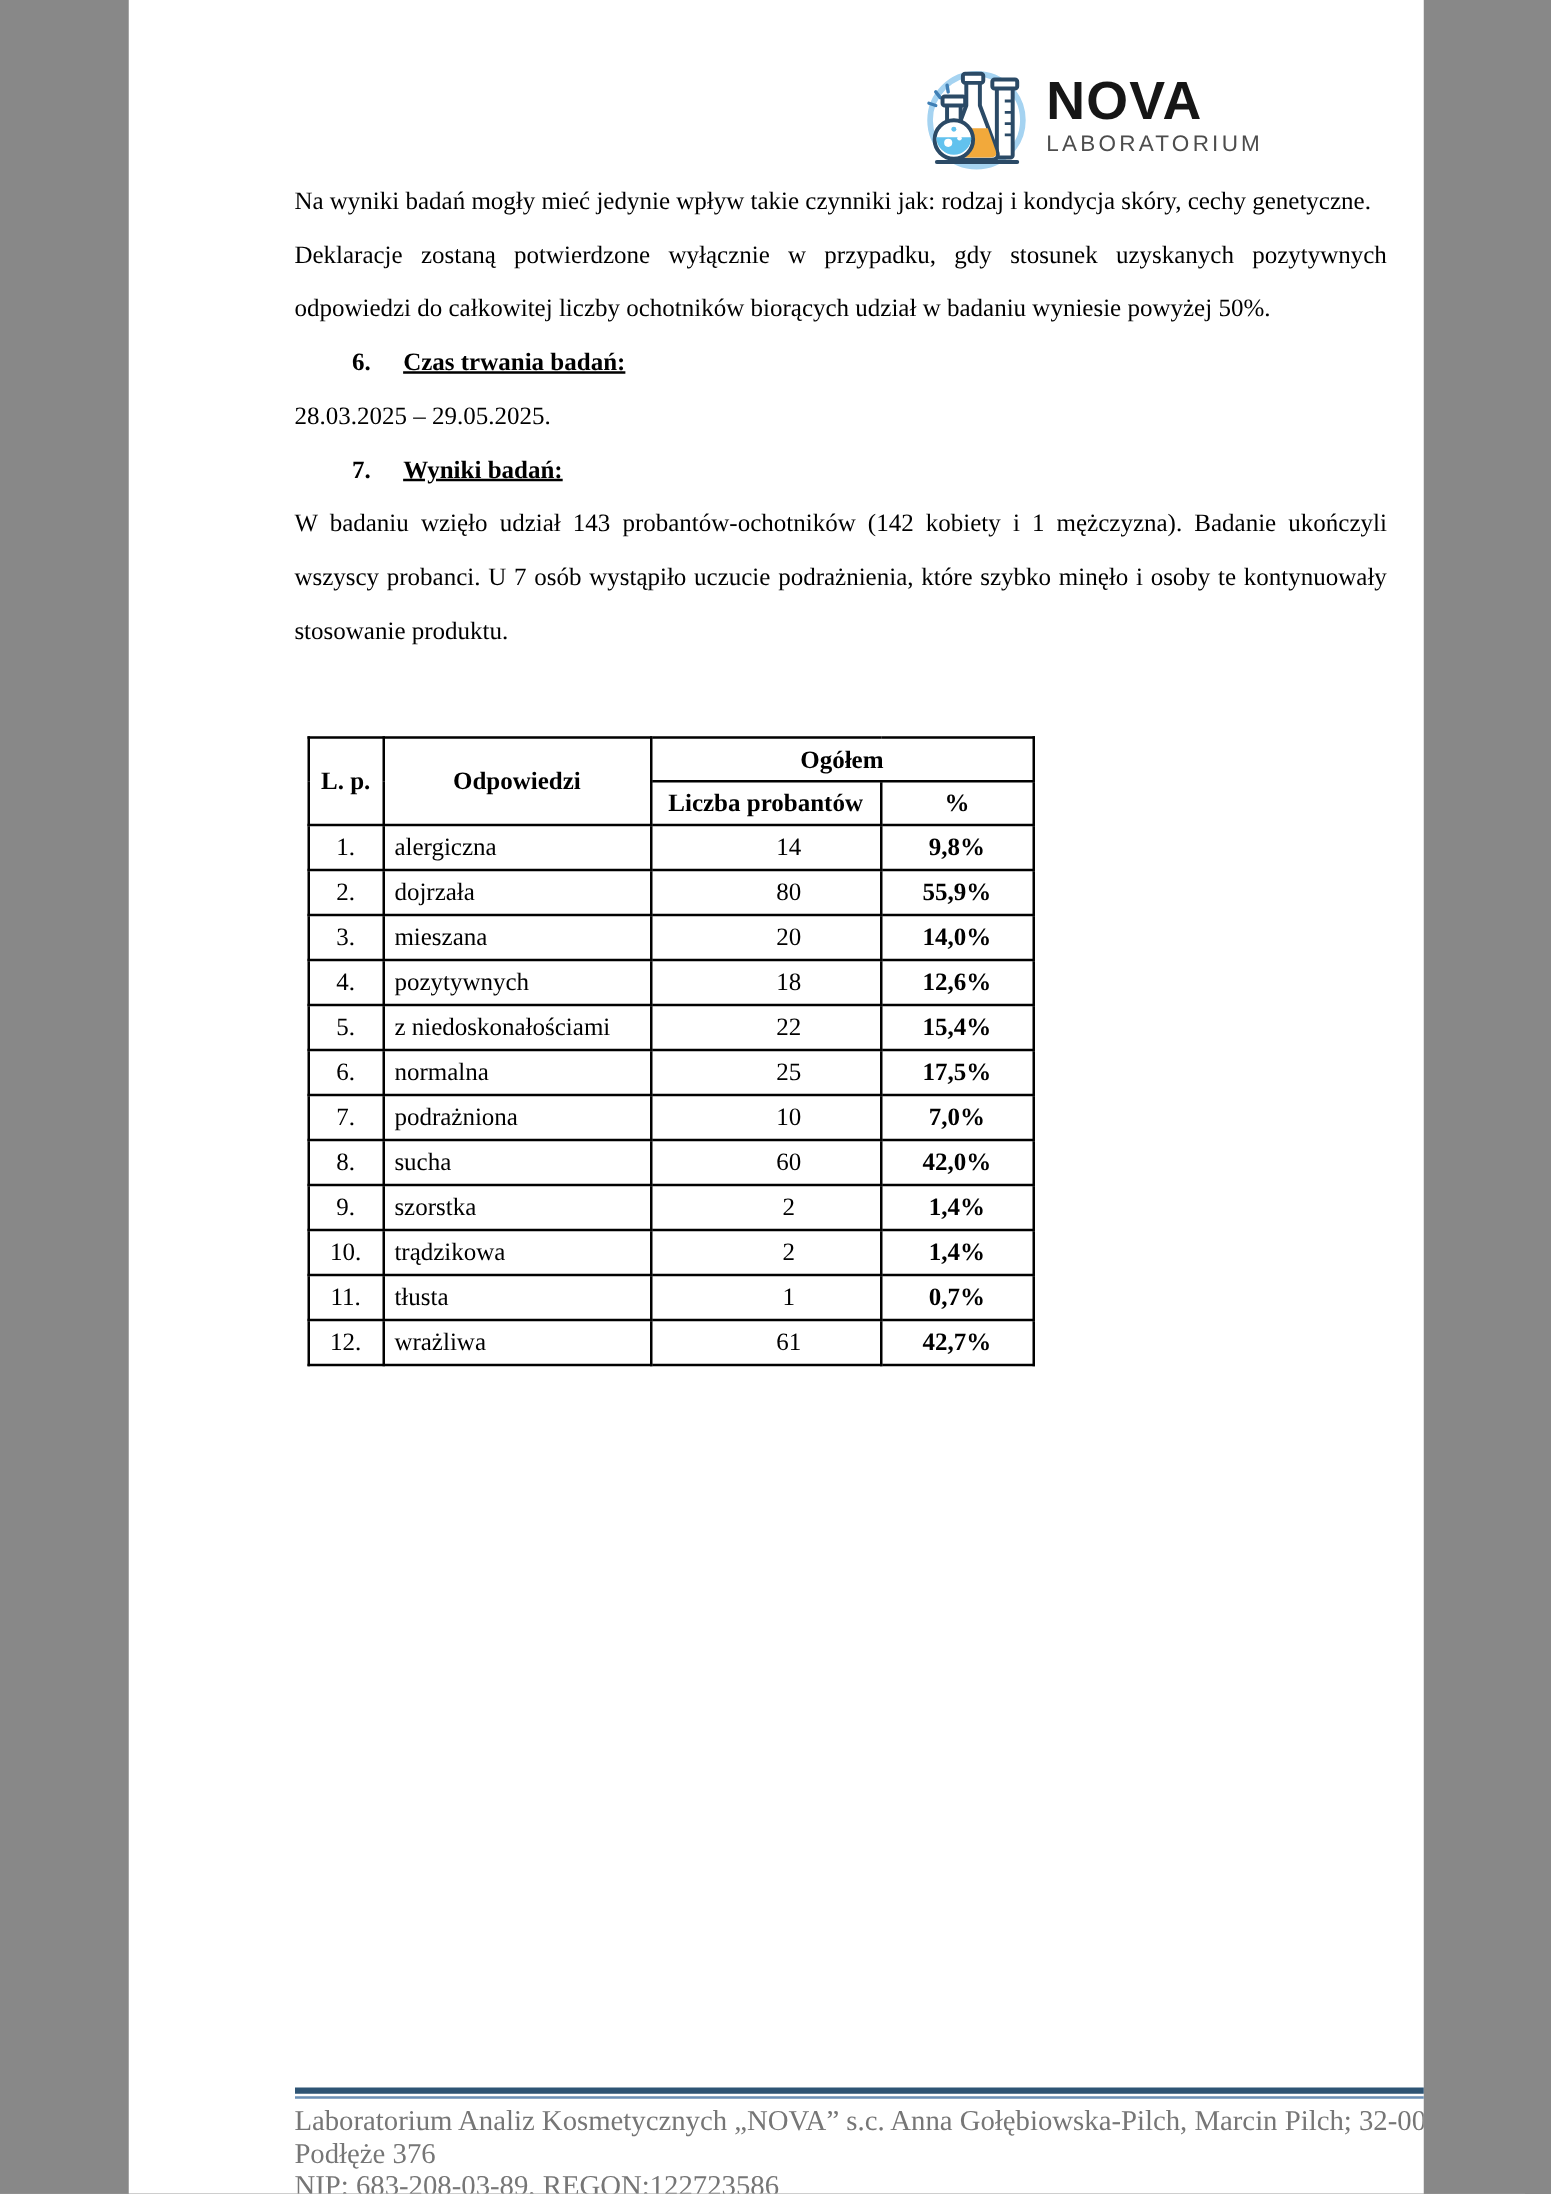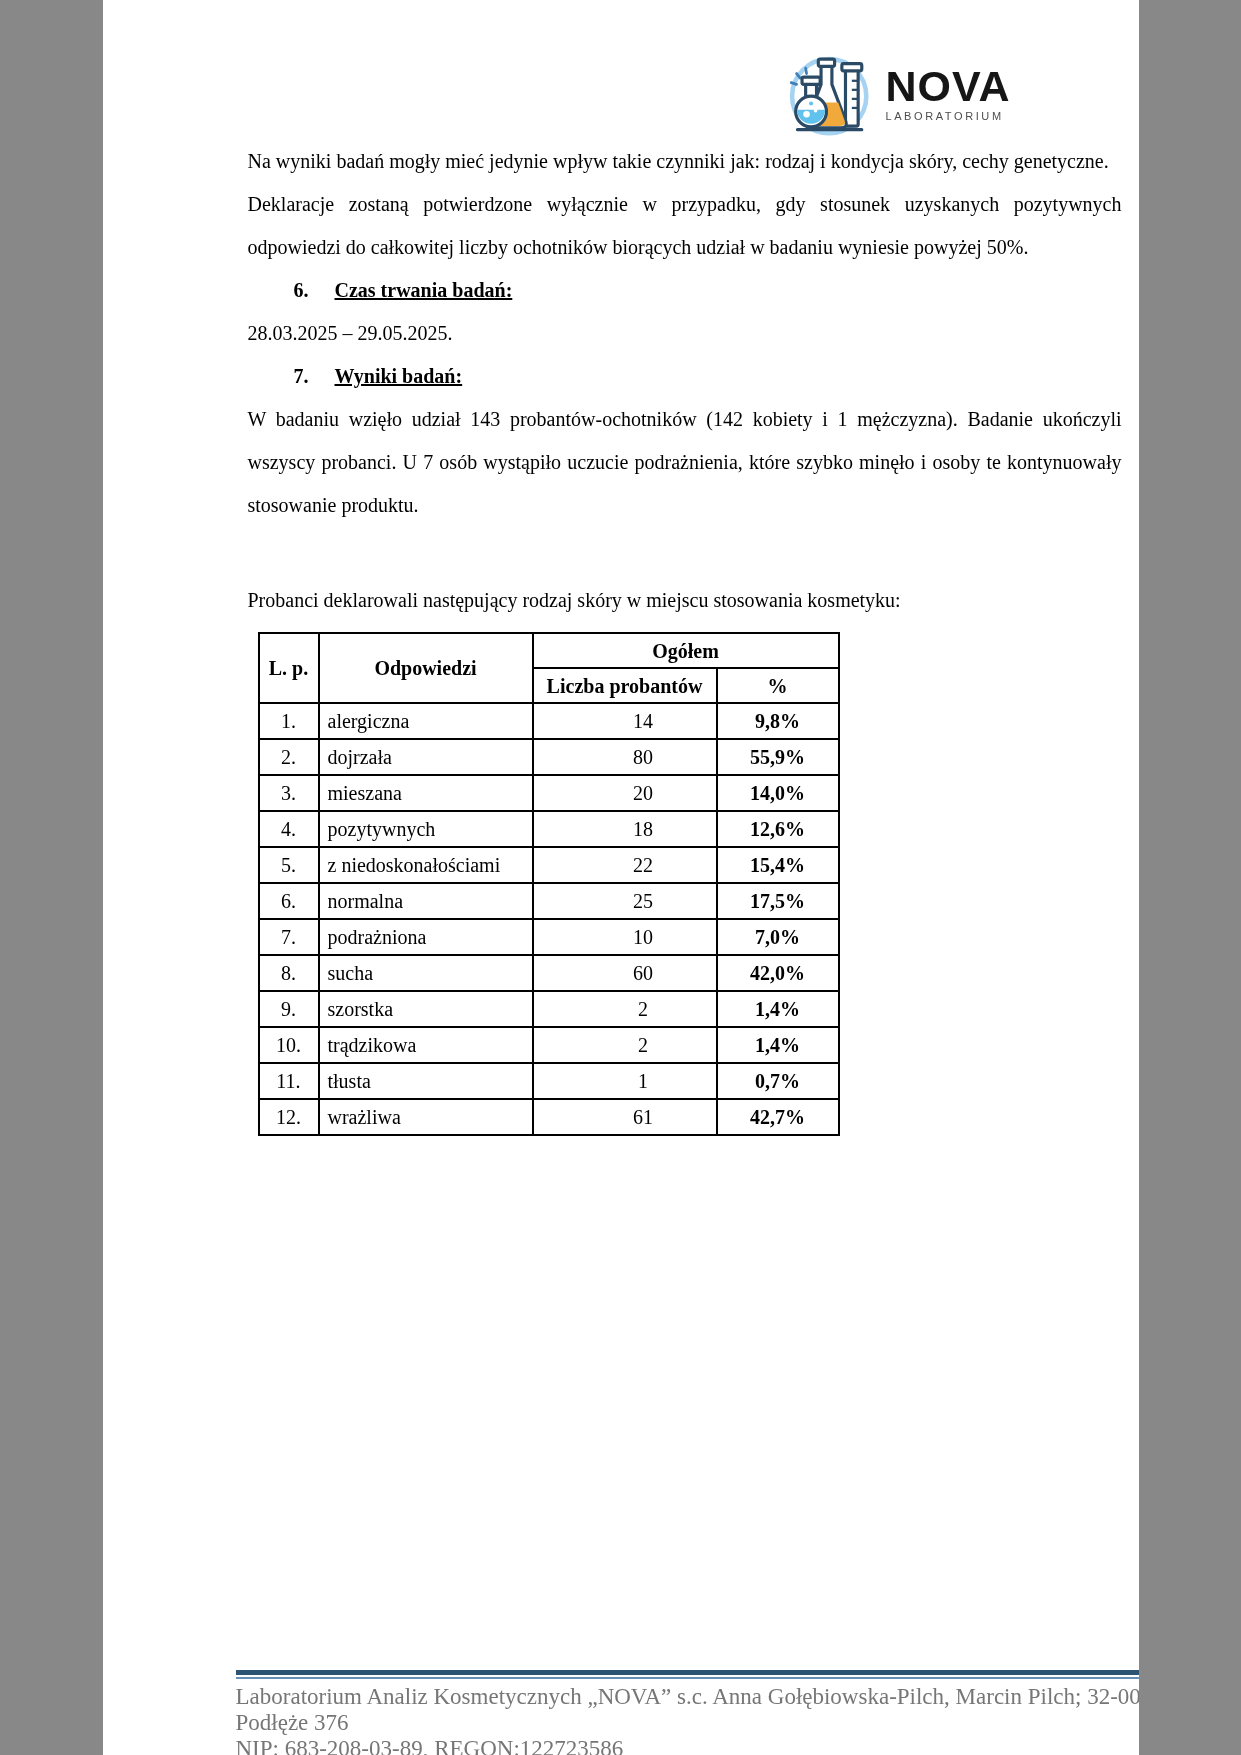--- a/index.html
+++ b/index.html
@@ -11,25 +11,25 @@
     font-family:"Liberation Serif", serif;
     color:#000;
     overflow:hidden;
   }
 
   
   .logo { position:absolute; top:50px; right:128px; display:flex; align-items:center; }
   .logo-icon { width:92px; height:86px; flex:0 0 auto; }
   .logo-text { margin-left:8px; font-family:"Liberation Sans", sans-serif; }
   .logo-title { font-size:43px; font-weight:bold; letter-spacing:1px; color:#161616; line-height:1; }
-  .logo-subtitle { font-size:11px; letter-spacing:2.6px; color:#4d4d4d; margin-top:2px; }
+  .logo-subtitle { font-size:18px; letter-spacing:2.6px; color:#4d4d4d; margin-top:2px; }
 
   
   .content {
-    position:absolute; left:145px; top:140px; width:874px;
+    position:absolute; left:133px; top:140px; width:874px;
     font-size:20px; line-height:43px;
   }
   .content p { margin:0; text-align:justify; }
   .heading { font-weight:bold; padding-left:46px; text-align:left; }
   .heading .h-num { display:inline-block; margin-right:26px; }
   .heading .h-title { text-decoration:underline; }
   .dates { text-align:left; }
   .spacer { height:52px; }
 
   
@@ -125,21 +125,20 @@
       <span class="h-num">6.</span><span class="h-title">Czas trwania badań:</span>
     </div>
     <p class="dates">28.03.2025 – 29.05.2025.</p>
 
     <div class="heading">
       <span class="h-num">7.</span><span class="h-title">Wyniki badań:</span>
     </div>
     <p>W badaniu wzięło udział 143 probantów-ochotników (142 kobiety i 1 mężczyzna). Badanie ukończyli wszyscy probanci. U 7 osób wystąpiło uczucie podrażnienia, które szybko minęło i osoby te kontynuowały stosowanie produktu.</p>
 
     <div class="spacer"></div>
-    <p>Probanci deklarowali następujący rodzaj skóry w miejscu stosowania kosmetyku:</p>
 
     <table class="skin-table">
       <thead>
         <tr>
           <th class="col-lp" rowspan="2">L. p.</th>
           <th class="col-odp" rowspan="2">Odpowiedzi</th>
           <th colspan="2">Ogółem</th>
         </tr>
         <tr>
           <th class="col-cnt">Liczba probantów</th>

